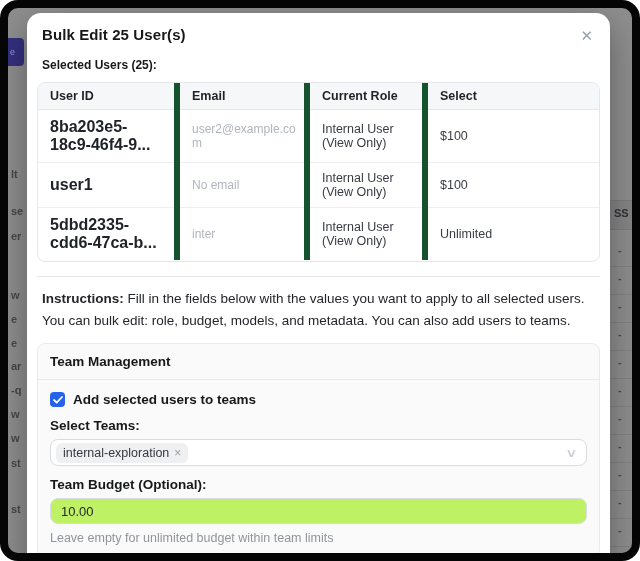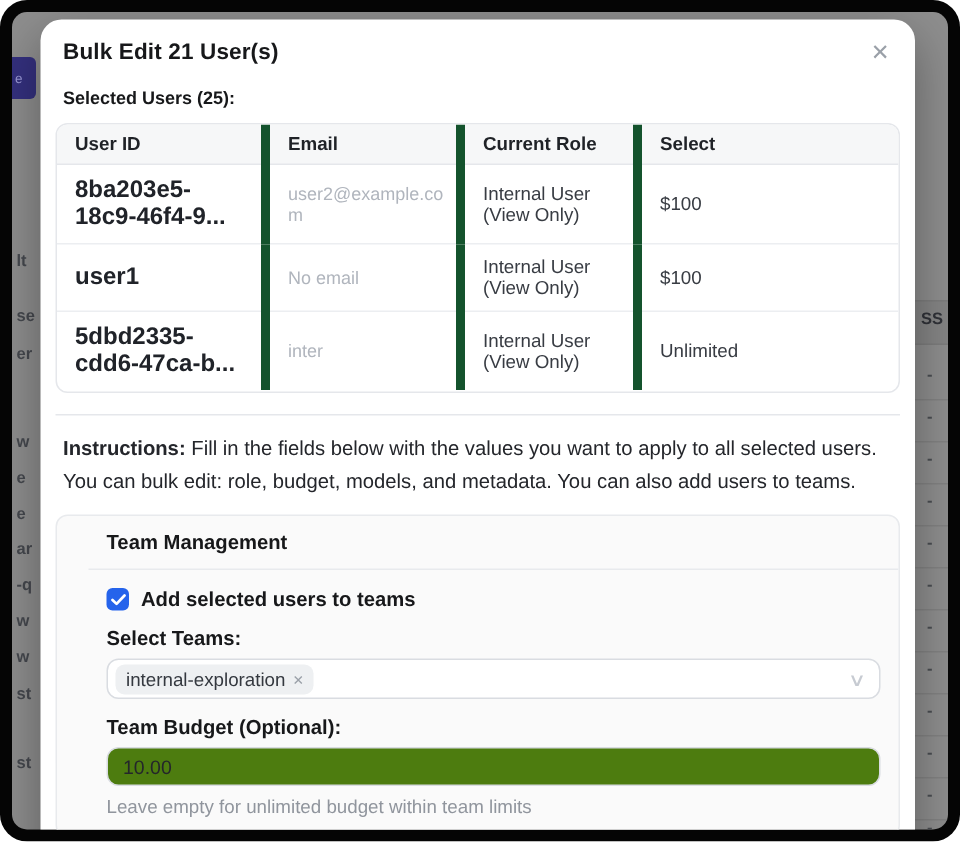--- a/index.html
+++ b/index.html
@@ -28,32 +28,32 @@
   td + td{border-left:6px solid #14532d;}
   tbody tr:last-child td{border-bottom:none;}
   tr.shaded td{background:#f7f8f9;}
   td.uid{font-weight:700;color:#202329;font-size:16px;}
   td.email{color:#b0b5bd;font-size:12px;word-break:break-all;}
   
   .divider{height:1px;background:#e5e7eb;margin:14px 1px 0 1px;}
   .instructions{font-size:13.5px;line-height:22px;color:#24262b;margin:11px 6px 0 6px;}
   .instructions b{font-weight:700;}
   
-  .team-box{margin:11px 1px 0 1px;border:1px solid #e8eaed;border-radius:8px;background:#fafafa;overflow:hidden;padding-left:21px;}
+  .team-box{margin:11px 1px 0 1px;border:1px solid #e8eaed;border-radius:8px;background:#fafafa;overflow:hidden;}
   .team-box-head{padding:10px 12px;border-bottom:1px solid #e8eaed;font-size:13.5px;font-weight:700;color:#17181a;}
   .team-box-body{padding:12px;}
   .check-row{display:flex;align-items:center;gap:8px;}
   .checkbox{width:15px;height:15px;background:#2563eb;border-radius:4px;display:flex;align-items:center;justify-content:center;flex-shrink:0;cursor:pointer;}
   .check-label{font-size:13.5px;font-weight:600;color:#17181a;}
   .field-label{font-size:13.5px;font-weight:700;color:#17181a;margin-top:11px;}
   .select-box{margin-top:6px;background:#ffffff;border:1px solid #d9dce1;border-radius:8px;height:27px;display:flex;align-items:center;padding:0 10px 0 5px;position:relative;}
   .team-tag{background:#eef0f2;border-radius:6px;font-size:12.5px;color:#34383f;padding:3px 7px;display:inline-flex;align-items:center;gap:5px;}
   .tag-x{color:#9aa0a8;font-size:12px;cursor:pointer;}
   .chevron{margin-left:auto;color:#c7cbd2;font-size:12px;transform:scaleX(1.4);}
-  .text-input{margin-top:6px;background:#4d7c0f;border:1px solid #d9dce1;border-radius:8px;height:26px;width:100%;padding:0 10px;font-size:13px;color:#24262b;outline:none;}
+  .text-input{margin-top:6px;background:#bef264;border:1px solid #d9dce1;border-radius:8px;height:26px;width:100%;padding:0 10px;font-size:13px;color:#24262b;outline:none;}
   .helper{font-size:12.5px;color:#90959d;margin-top:7px;}
 </style>
 </head>
 <body>
 
 <div class="frame">
   <div class="screen">
 
     <div class="blue-frag" id="blue-frag" style="top: 30px;">e</div>
     <div id="left-frags">
@@ -93,21 +93,21 @@
         <div class="row-sep" style="top: 482px;"></div>
         <span class="dash" style="top: 488px;">-</span>
         <div class="row-sep" style="top: 510px;"></div>
         <span class="dash" style="top: 516px;">-</span>
         <div class="row-sep" style="top: 538px;"></div>
         <span class="dash" style="top: 538px;">-</span>
       </div>
 
     <div class="modal">
       <div class="modal-head">
-        <div class="modal-title">Bulk Edit 21 User(s)</div>
+        <div class="modal-title">Bulk Edit 25 User(s)</div>
         <div class="close-btn">✕</div>
       </div>
 
       <div class="section-heading">Selected Users (25):</div>
 
       <div class="table-wrap">
         <table>
           <colgroup>
               <col class="c-uid">
               <col class="c-email">

